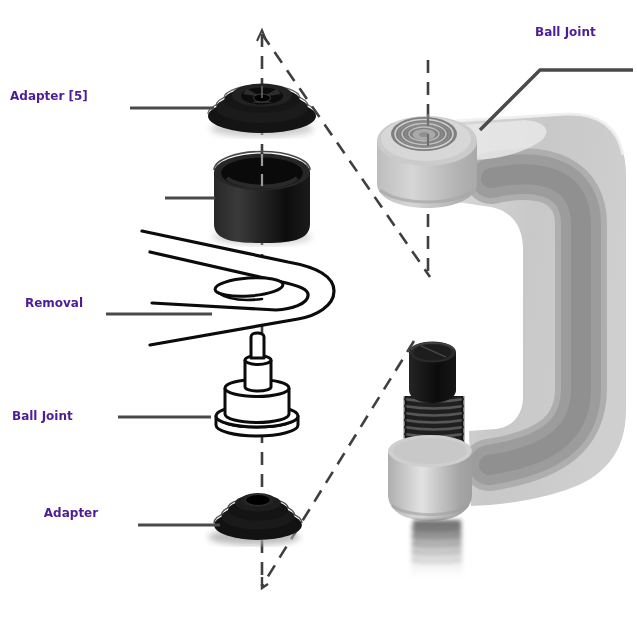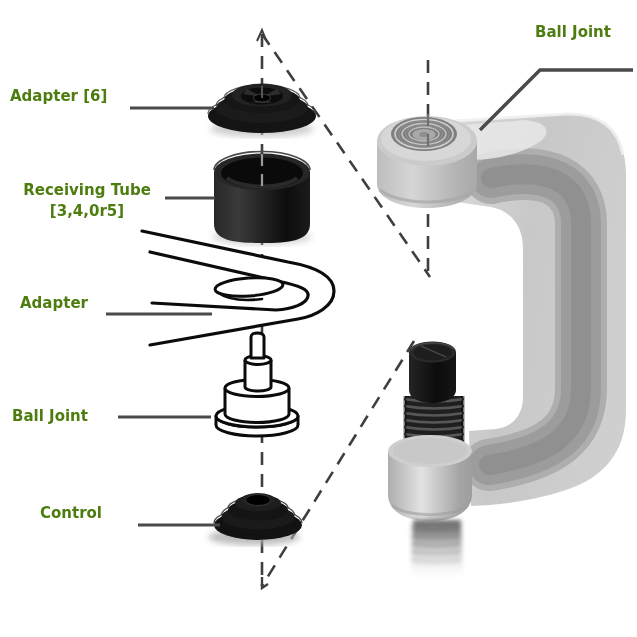--- a/index.html
+++ b/index.html
@@ -2,22 +2,22 @@
 <html><head>
 <meta charset="utf-8">
 <style>
   html,body{margin:0;padding:0;background:#ffffff;}
   #stage{
     position:relative;width:637px;height:637px;overflow:hidden;background:#ffffff;
     font-family:"DejaVu Sans","Liberation Sans",sans-serif;
   }
   #artwork{position:absolute;left:0;top:0;}
   .lbl{
-    position:absolute;font-weight:bold;font-size:15px;line-height:21px;
-    color:#4d7c0f;letter-spacing:0;white-space:nowrap;
+    position:absolute;font-weight:bold;font-size:12px;line-height:21px;
+    color:#4c1d95;letter-spacing:0;white-space:nowrap;
   }
   .lbl span{display:block;}
   .ctr{text-align:center;}
 </style>
 </head>
 <body>
 
 <div id="stage">
 
 <svg id="artwork" width="637" height="637" viewBox="0 0 637 637">
@@ -224,37 +224,33 @@
     <path d="M130,108 H214"></path>
     <path d="M165,198 H215"></path>
     <path d="M106,314 H212"></path>
     <path d="M118,417 H211"></path>
     <path d="M138,525 H220"></path>
     <path stroke-width="3.4" d="M480,130 L540,70 H633"></path>
   </g>
 </svg>
 
 <div class="lbl" style="left:10px;top:86px;">
-  <span>Adapter [6]</span>
-</div>
-
-<div class="lbl ctr" style="left:8px;top:180px;width:158px;">
-  <span>Receiving Tube</span>
-  <span>[3,4,0r5]</span>
-</div>
+  <span>Adapter [5]</span>
+</div>
+
 
 <div class="lbl ctr" style="left:10px;top:293px;width:88px;">
-  <span>Adapter</span>
+  <span>Removal</span>
 </div>
 
 <div class="lbl" style="left:12px;top:406px;">
   <span>Ball Joint</span>
 </div>
 
 <div class="lbl ctr" style="left:12px;top:503px;width:118px;">
-  <span>Control</span>
+  <span>Adapter</span>
 </div>
 
 <div class="lbl" style="left:535px;top:22px;">
   <span>Ball Joint</span>
 </div>
 
 </div>
 
 </body></html>

